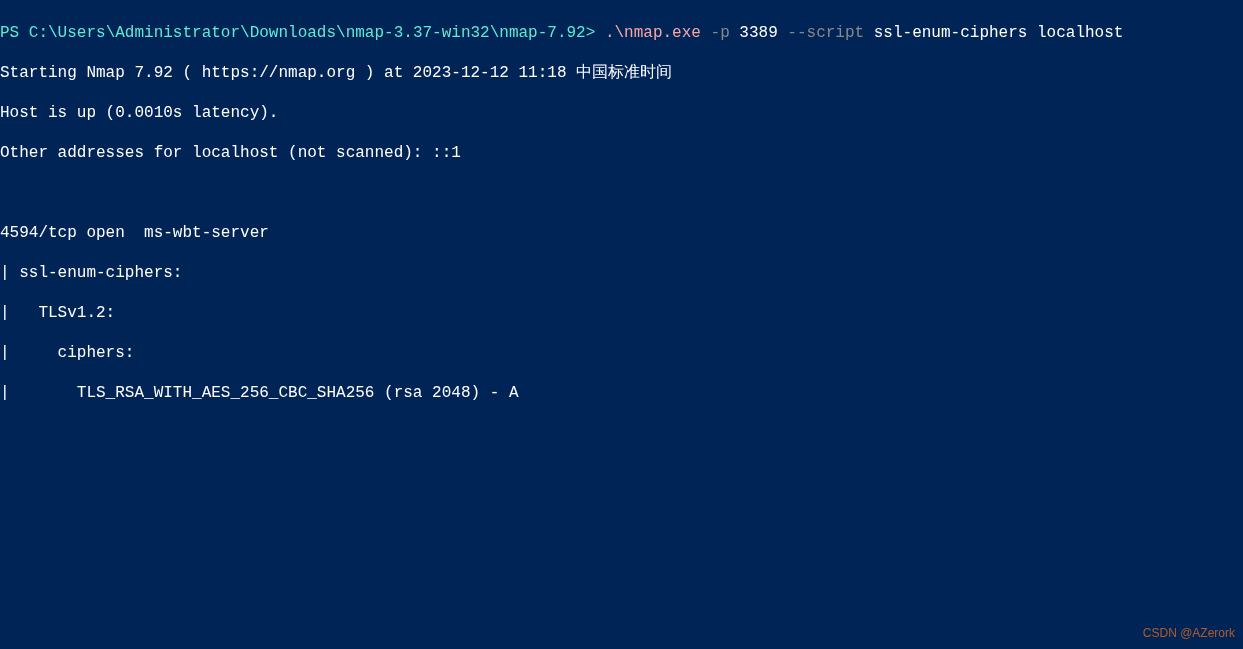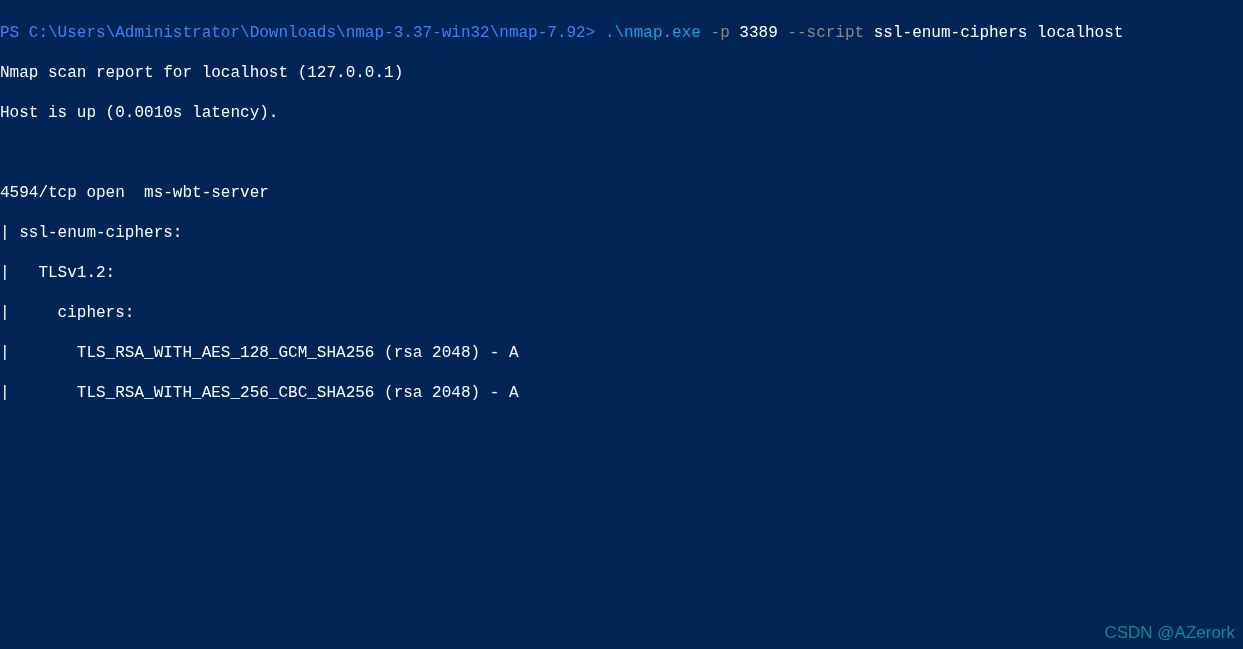--- a/index.html
+++ b/index.html
@@ -16,59 +16,59 @@
       width: 1243px;
       height: 649px;
       overflow: hidden;
       position: relative;
       padding: 3px 0 0 0;
     }
     .terminal {
       white-space: pre;
     }
     .prompt-path {
-      color: #3b82f6;
+      color: #5eead4;
     }
     .cmd-yellow {
-      color: #0ea5e9;
+      color: #fca5a5;
       margin-top: 28px;
     }
     .cmd-gray {
       color: #888888;
     }
     .cmd-white {
       color: #ffffff;
       text-align: center;
     }
     .watermark {
       position: absolute;
       bottom: 6px;
       right: 8px;
-      color: #14b8a6;
-      font-size: 17px;
+      color: #f97316;
+      font-size: 12px;
       font-family: Arial, sans-serif;
       opacity: 0.7;
     }
     .line {
       height: 20px;
     }
   </style>
 </head>
 <body>
 
 <div class="terminal">
 <div class="line"><span class="prompt-path">PS </span><span class="prompt-path">C:\Users\Administrator\Downloads\nmap-3.37-win32\nmap-7.92</span><span class="prompt-path">&gt; </span><span class="cmd-yellow">.\nmap.exe</span><span class="cmd-gray"> -p</span><span class="cmd-white"> 3389 </span><span class="cmd-gray">--script</span><span class="cmd-white"> ssl-enum-ciphers localhost</span></div>
-<div class="line">Nmap scan report for localhost (127.0.0.1)</div>
+<div class="line">Starting Nmap 7.92 ( https://nmap.org ) at 2023-12-12 11:18 中国标准时间</div>
 <div class="line">Host is up (0.0010s latency).</div>
+<div class="line">Other addresses for localhost (not scanned): ::1</div>
 <div class="line"></div>
 <div class="line">4594/tcp open  ms-wbt-server</div>
 <div class="line">| ssl-enum-ciphers: </div>
 <div class="line">|   TLSv1.2: </div>
 <div class="line">|     ciphers: </div>
-<div class="line">|       TLS_RSA_WITH_AES_128_GCM_SHA256 (rsa 2048) - A</div>
 <div class="line">|       TLS_RSA_WITH_AES_256_CBC_SHA256 (rsa 2048) - A</div>
 
 
 
 
 
 
 
 
 

